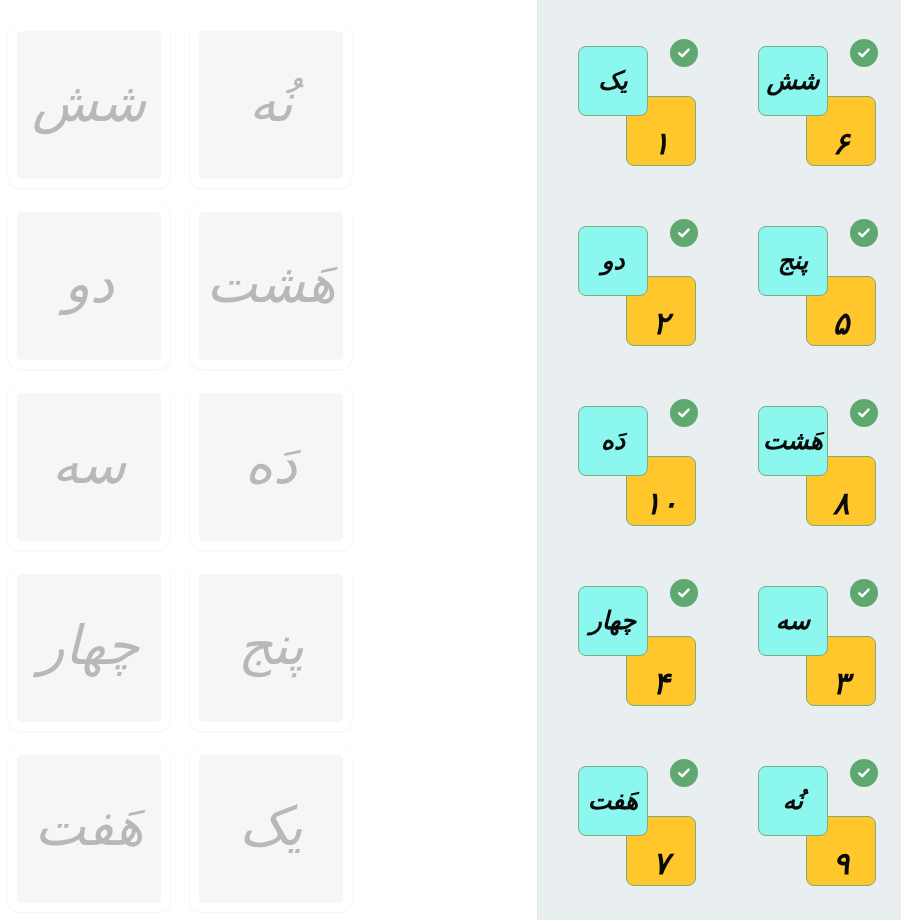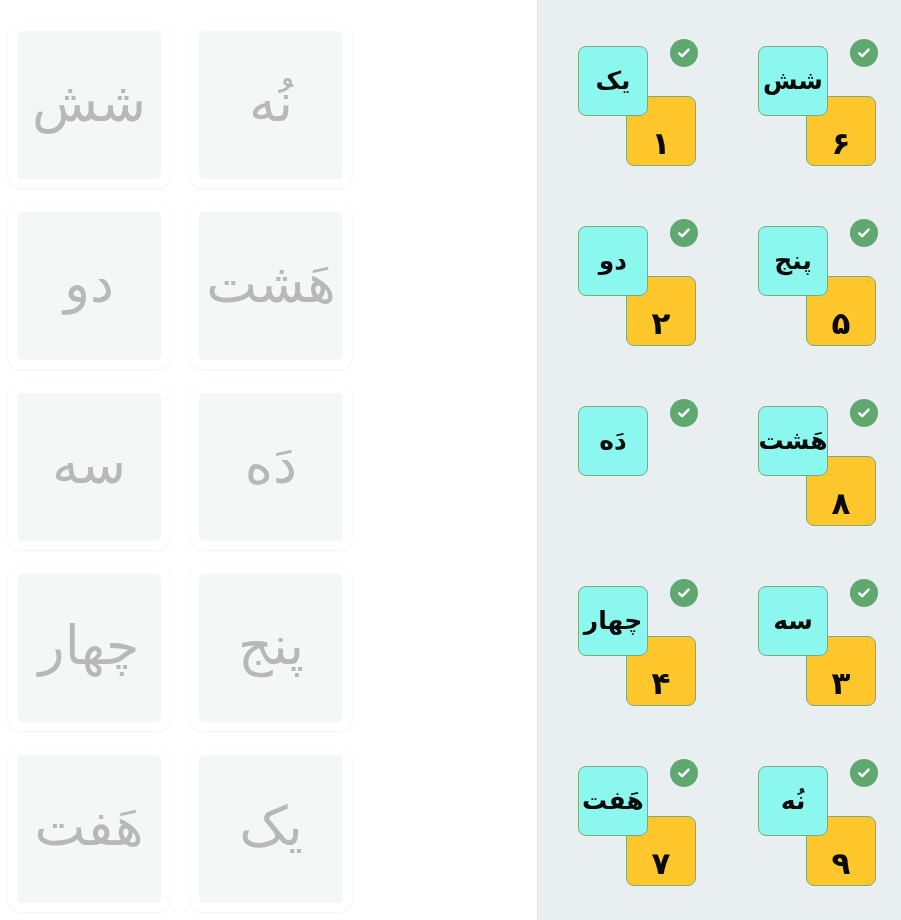--- a/index.html
+++ b/index.html
@@ -12,20 +12,21 @@
     background: #ffffff;
     font-family: "DejaVu Sans", "Liberation Sans", sans-serif;
   }
 
   #app {
     position: relative;
     width: 901px;
     height: 920px;
     display: flex;
     background: #ffffff;
+    font-style: italic;
   }
 
   
   #pool-panel {
     position: relative;
     width: 537px;
     height: 920px;
     background: #ffffff;
     padding: 22px 0 0 8px;
     flex: 0 0 537px;
@@ -278,20 +279,23 @@
           <div class="check-badge">
             <svg width="16" height="16" viewBox="0 0 16 16" aria-hidden="true">
               <path d="M3.2 8.3 L6.2 11.2 L12.6 4.6" fill="none" stroke="#ffffff" stroke-width="2.4" stroke-linecap="round" stroke-linejoin="round"></path>
             </svg>
           </div>
         </div>
         <div class="pair">
           <div class="pair-word-card">
             <span class="pair-word-text">دَه</span>
           </div>
+          <div class="pair-num-card">
+            <span class="pair-num-text">۱۰</span>
+          </div>
           <div class="check-badge">
             <svg width="16" height="16" viewBox="0 0 16 16" aria-hidden="true">
               <path d="M3.2 8.3 L6.2 11.2 L12.6 4.6" fill="none" stroke="#ffffff" stroke-width="2.4" stroke-linecap="round" stroke-linejoin="round"></path>
             </svg>
           </div>
         </div>
         <div class="pair col2">
           <div class="pair-word-card">
             <span class="pair-word-text">هَشت</span>
           </div>

